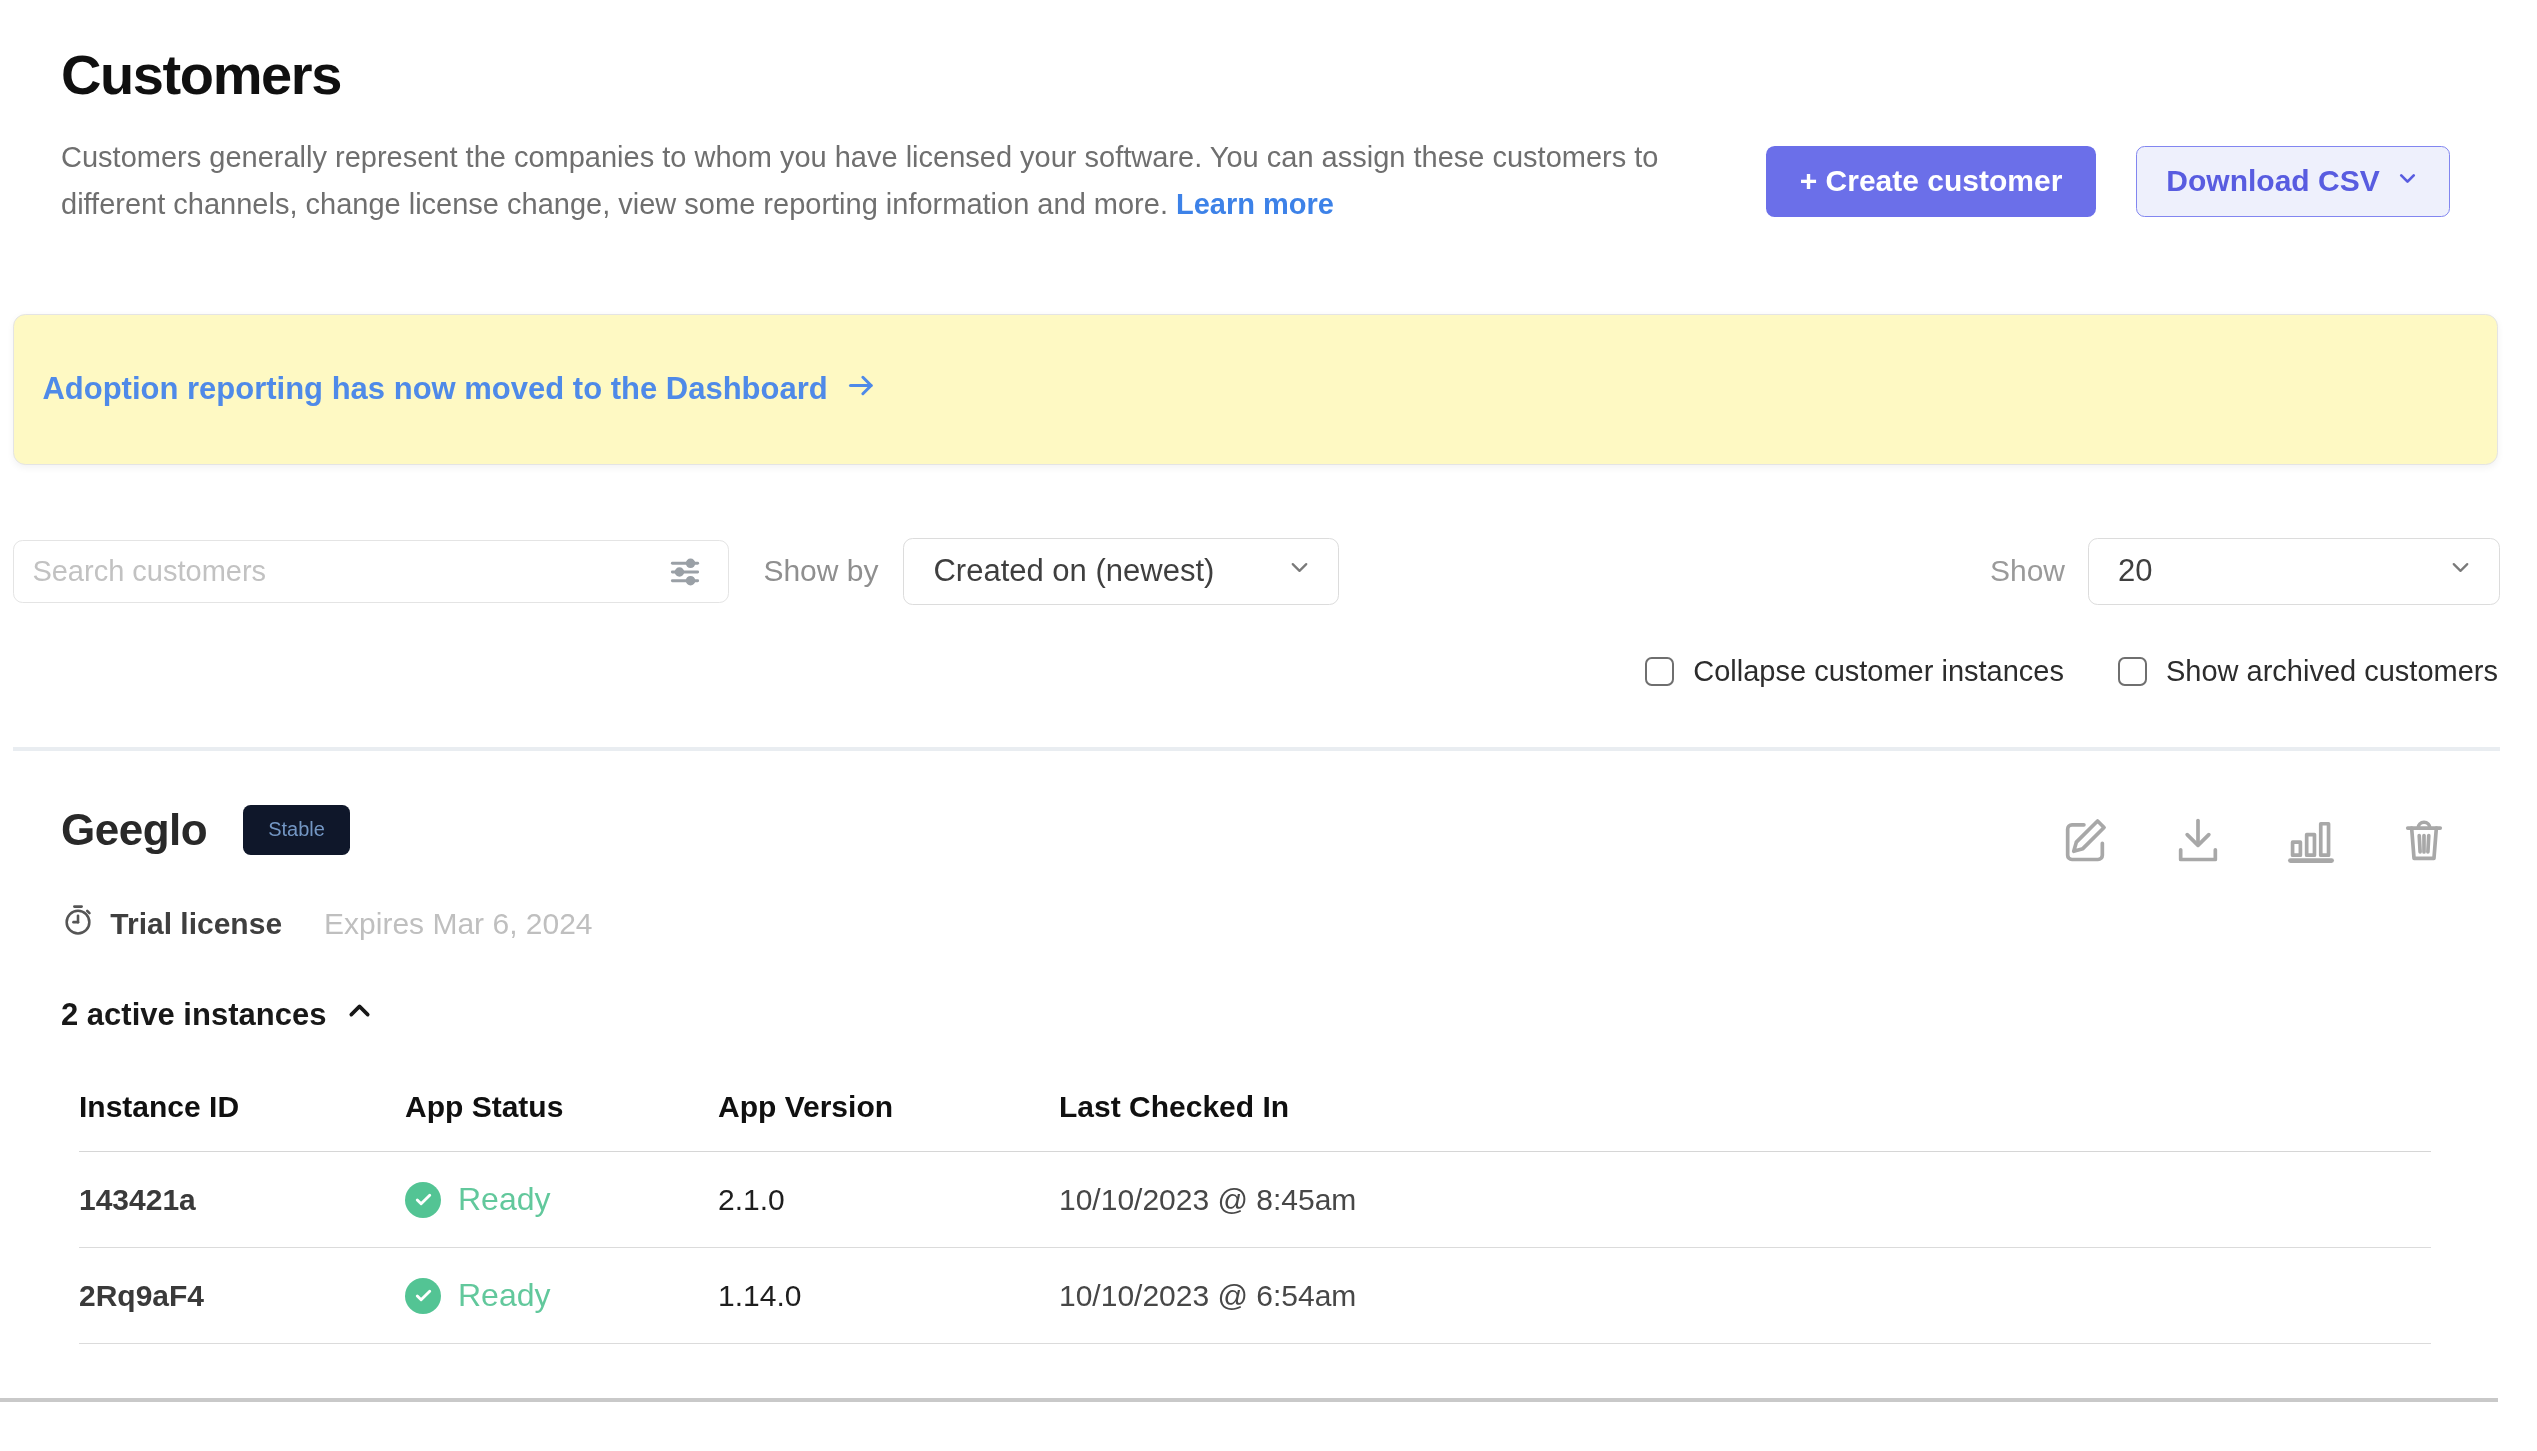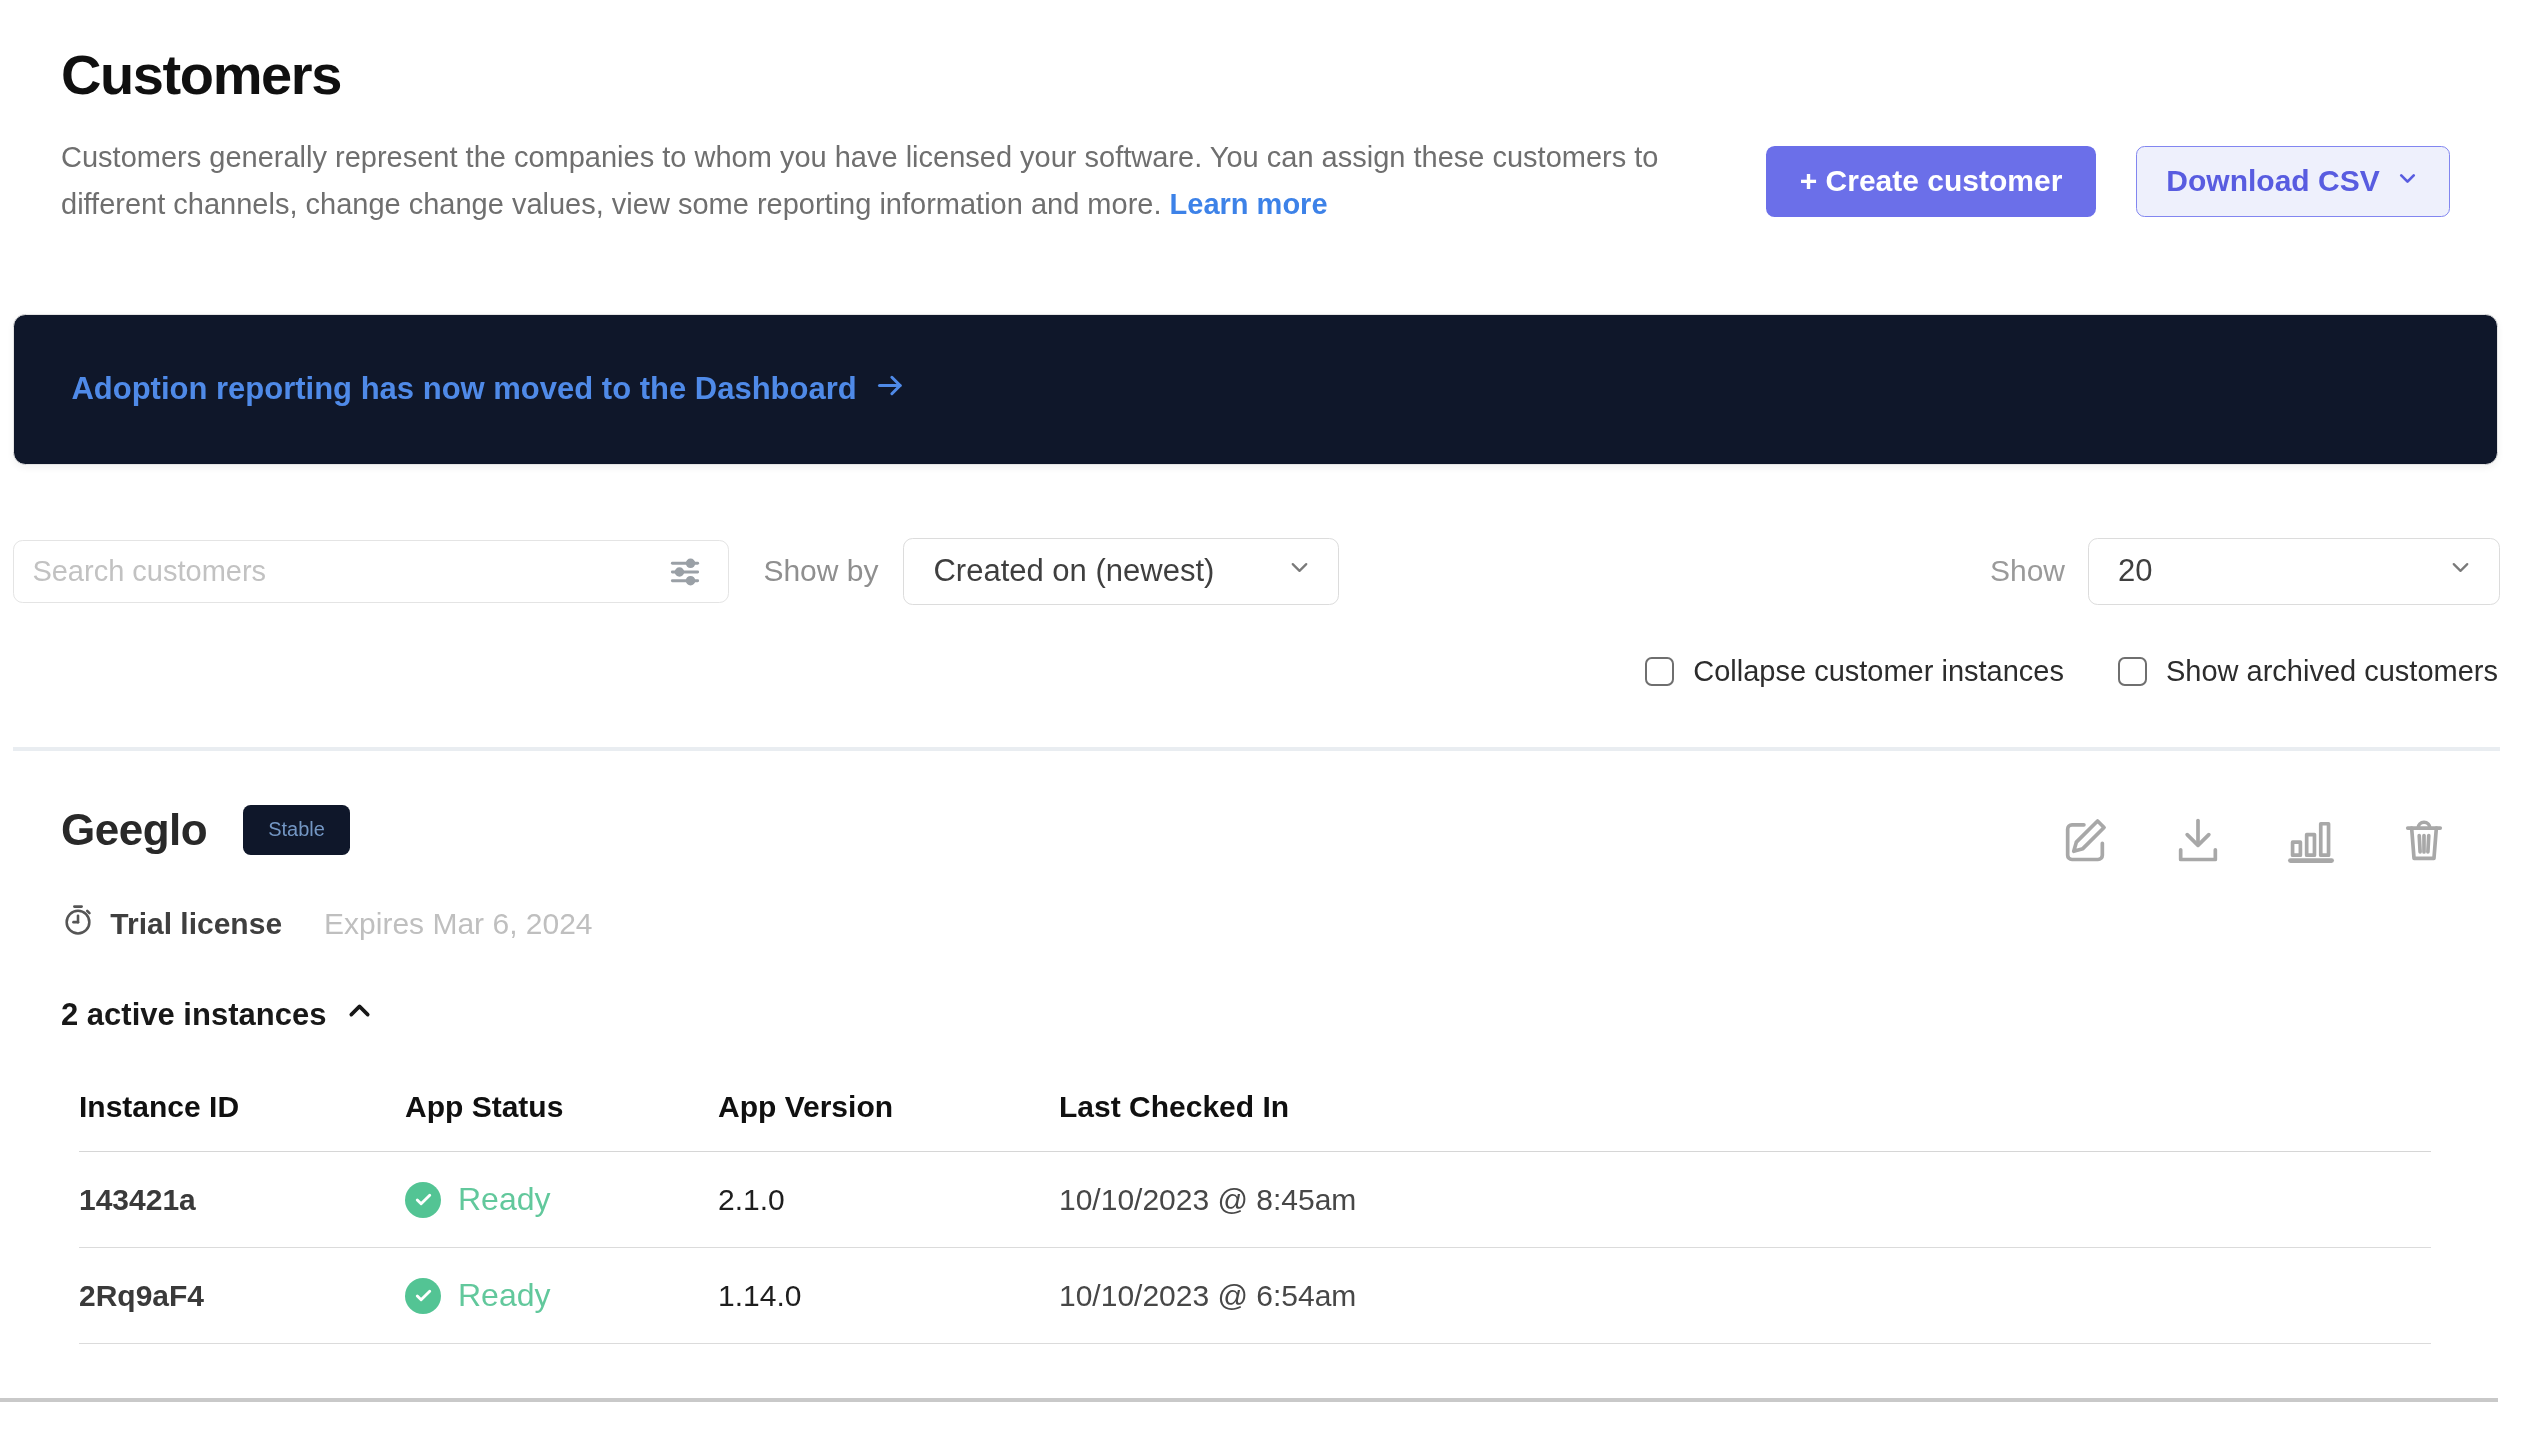--- a/index.html
+++ b/index.html
@@ -32,21 +32,21 @@
   .btn-primary { background: #6b6fe9; color: #ffffff; border: none; padding: 0 34px; }
   .btn-secondary {
     background: #eef0fc; color: #585ce0; border: 1.9px solid #8286f0; padding: 0 29px; gap: 15.3px;
   }
 
   
   .banner {
     margin: 86px 40px 0 13.4px;
     border: 1px solid #e4e4e4; border-radius: 12.4px;
     box-shadow: 0 2.9px 7.7px rgba(0,0,0,0.05);
-    padding: 54px 57px; background: #0f172a;
+    padding: 54px 28px; background: #fef9c3;
   }
   .banner-link {
     display: inline-flex; align-items: center; gap: 17px;
     font-size: 31px; font-weight: 700; color: #4f8ae8; cursor: pointer; text-decoration: none;
   }
 
   
   .filter-row { margin: 73px 38px 0 13.4px; display: flex; align-items: center; }
   .search-wrap { position: relative; width: 716px; }
   .search-input {
@@ -123,21 +123,21 @@
   .bottom-divider { margin: 54px 40px 0 0; height: 3.8px; background: #c9c9c9; }
 </style>
 </head>
 <body>
 
 <div class="page">
 
   <div class="header">
     <h1 class="page-title">Customers</h1>
     <div class="header-row">
-      <p class="description"><span>Customers generally represent the companies to whom you have licensed your software. You can assign these customers to different channels, change change values, view some reporting information and more.</span>
+      <p class="description"><span>Customers generally represent the companies to whom you have licensed your software. You can assign these customers to different channels, change license change, view some reporting information and more.</span>
         <a class="learn-more">Learn more</a>
       </p>
       <div class="header-buttons">
         <button class="btn btn-primary">+ Create customer</button>
         <button class="btn btn-secondary">
           <span>Download CSV</span>
           <span>
             <svg width="25" height="25" viewBox="0 0 24 24" fill="none" stroke="#585ce0" stroke-width="2.6" stroke-linecap="round" stroke-linejoin="round">
                 <path d="M6 9l6 6 6-6"></path>
               </svg>

